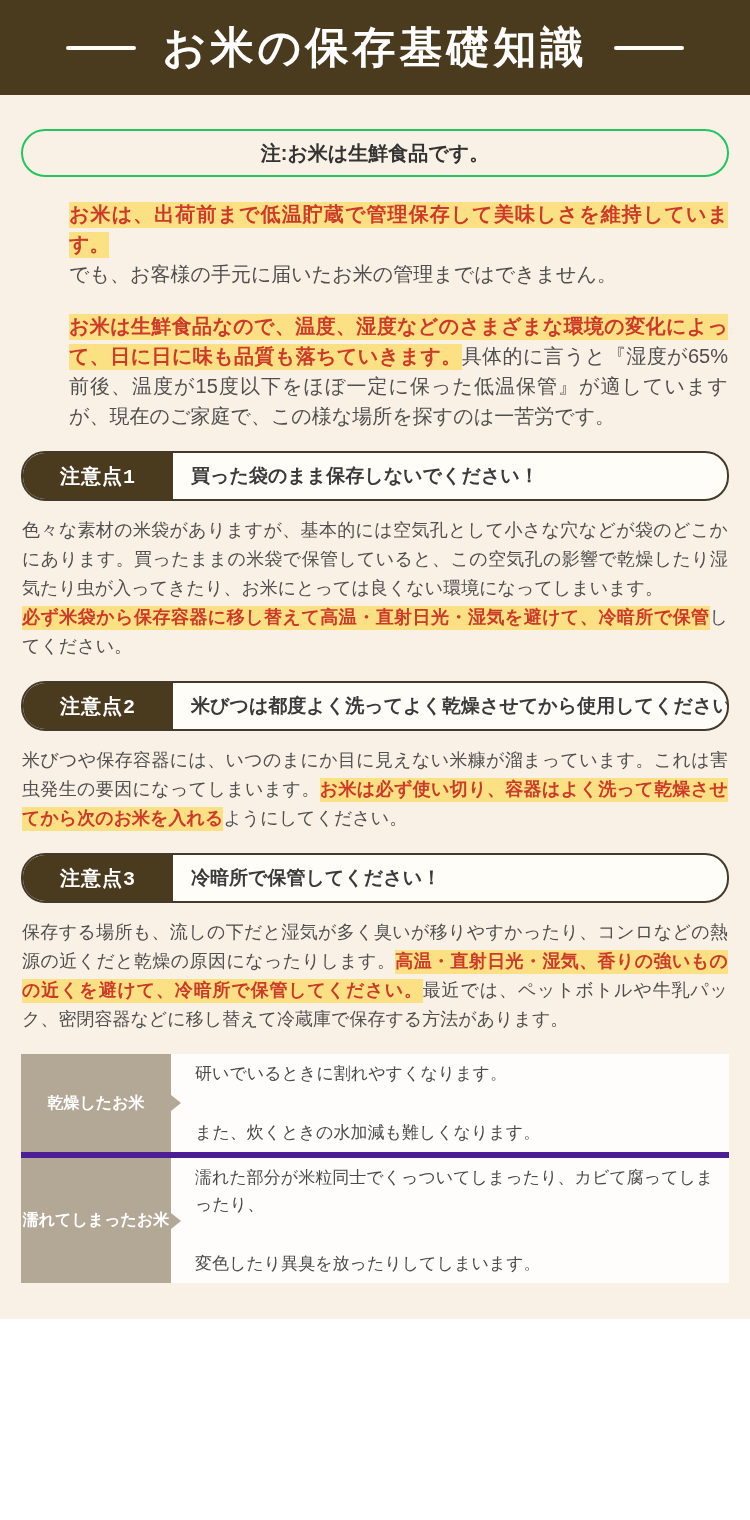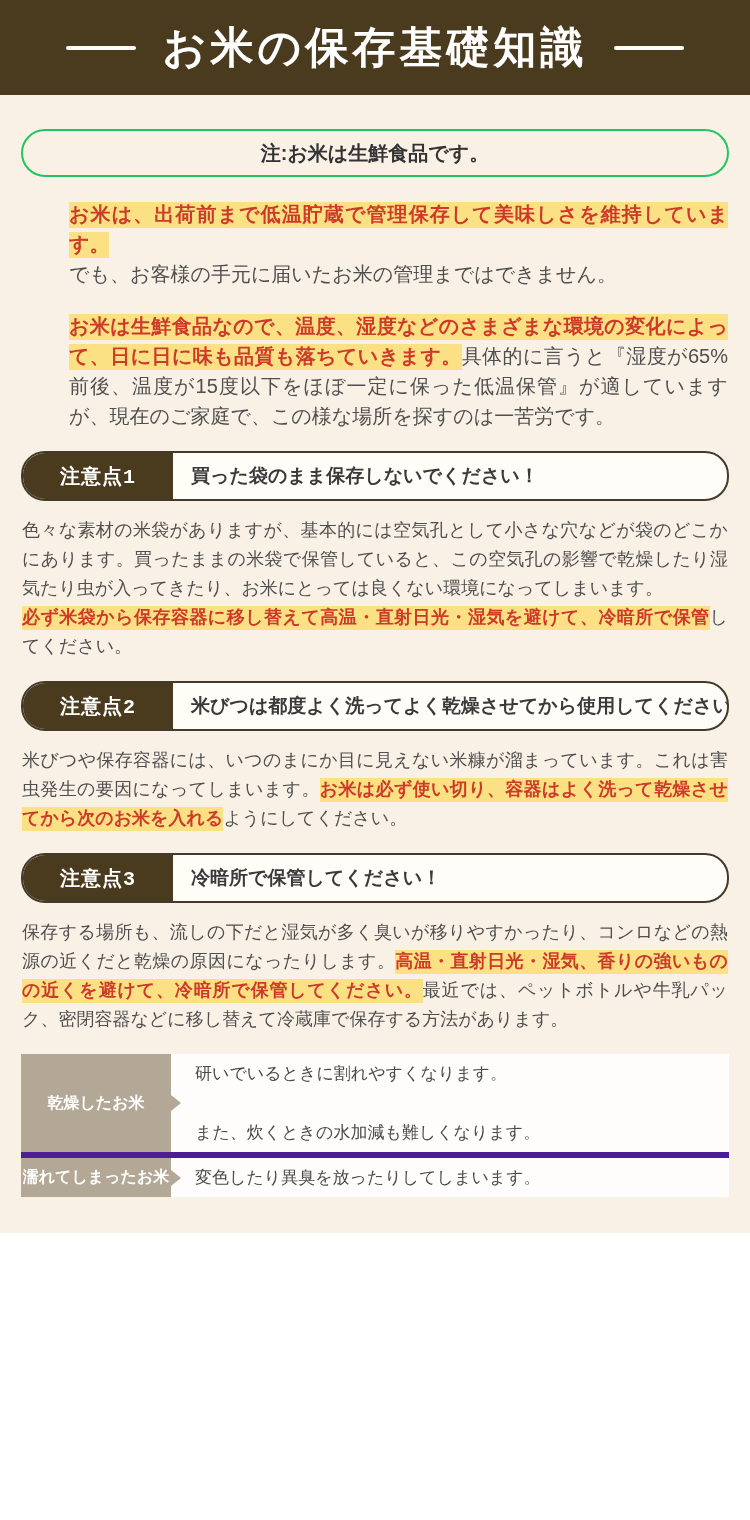--- a/index.html
+++ b/index.html
@@ -125,20 +125,21 @@
           <span>また、炊くときの水加減も難しくなります。</span>
         </div>
       </div>
 
 
       <div class="rice-row">
         <div class="rice-label">
           <span>濡れてしまったお米</span>
         </div>
         <div class="rice-desc">
+          <span>濡れた部分が米粒同士でくっついてしまったり、カビて腐ってしまったり、</span>
           <span>変色したり異臭を放ったりしてしまいます。</span>
         </div>
       </div>
 
     </div>
   </div>
 
   <div class="footer-strip"></div>
 </div>
 

